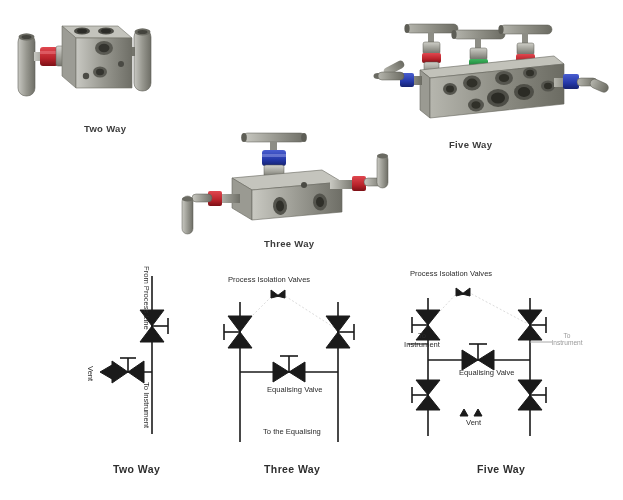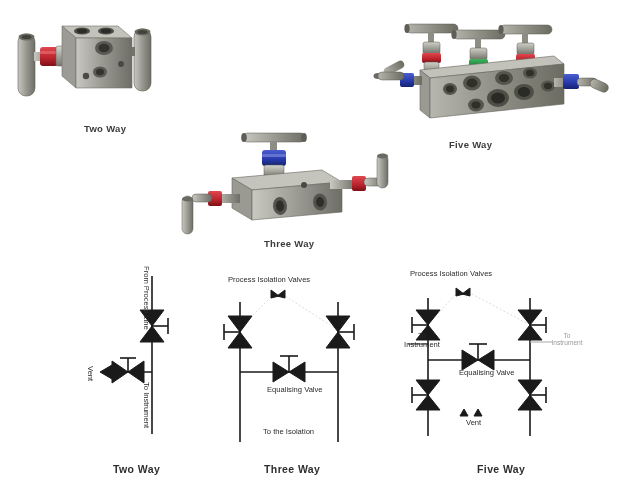--- a/index.html
+++ b/index.html
@@ -325,21 +325,21 @@
         <polygon points="55,78 55,98 71,88"></polygon>
         <polygon points="87,78 87,98 71,88"></polygon>
         <line x1="71" y1="88" x2="71" y2="72" stroke-width="1.6"></line>
         <line x1="62" y1="72" x2="80" y2="72" stroke-width="1.6"></line>
       </g>
     </g>
   </svg>
 </div>
 <div class="sch-label" style="left:228px;top:276px;">Process Isolation Valves</div>
 <div class="sch-label" style="left:267px;top:386px;">Equalising Valve</div>
-<div class="sch-label" style="left:263px;top:428px;">To the Isolation</div>
+<div class="sch-label" style="left:263px;top:428px;">To the Equalising</div>
 <div class="sch-caption" style="left:264px;top:463px;">Three Way</div>
 
 <div class="abs" style="left:400px;top:284px;width:170px;height:160px;">
   <svg width="170" height="160" viewBox="0 0 170 160">
 
     <g stroke="#d2d2d2" stroke-width="0.8" fill="none" stroke-dasharray="2,2">
       <line x1="58" y1="8" x2="28" y2="40"></line>
       <line x1="68" y1="8" x2="128" y2="40"></line>
     </g>
     <g stroke="#1a1a1a" fill="#1a1a1a">

